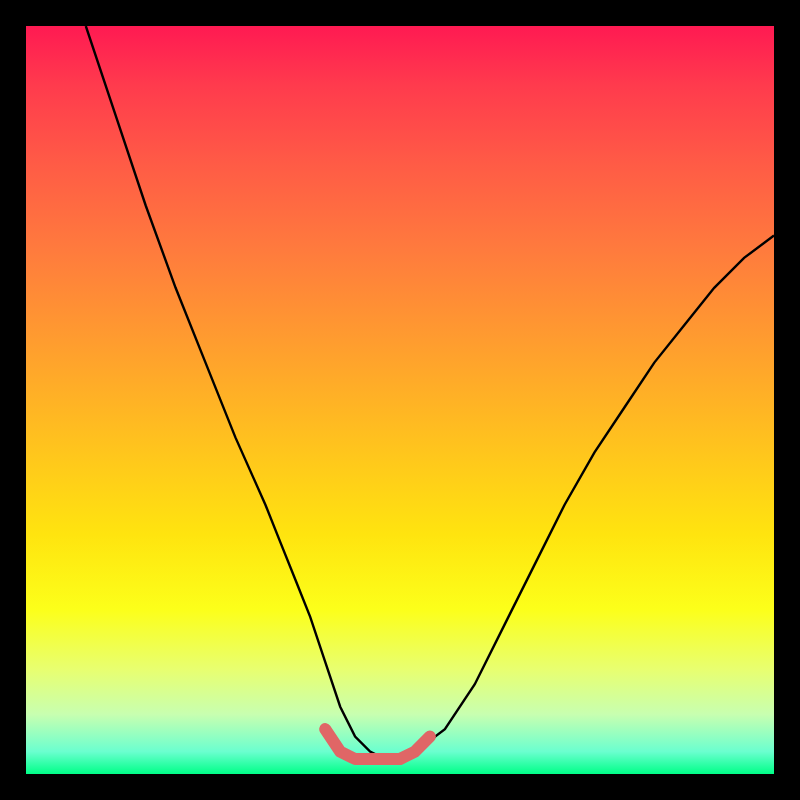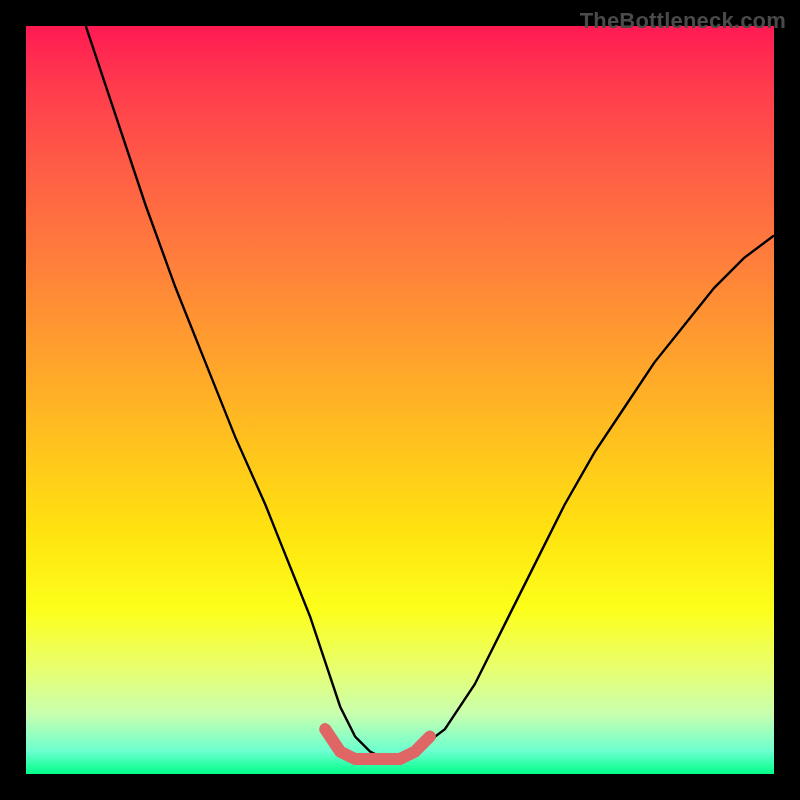--- a/index.html
+++ b/index.html
@@ -59,14 +59,13 @@
 </head>
 <body>
 
 <div class="frame">
   <div class="plot-area">
     <svg class="curve-layer" viewBox="0 0 748 748" preserveAspectRatio="none">
       <path id="main-curve-path" fill="none" stroke="#000000" stroke-width="2.4" d="M59.8 0.0 L89.8 89.8 L119.7 179.5 L149.6 261.8 L179.5 336.6 L209.4 411.4 L239.4 478.7 L254.3 516.1 L269.3 553.5 L284.2 590.9 L299.2 635.8 L314.2 680.7 L329.1 710.6 L344.1 725.6 L359.0 733.0 L374.0 733.0 L389.0 725.6 L418.9 703.1 L448.8 658.2 L478.7 598.4 L508.6 538.6 L538.6 478.7 L568.5 426.4 L598.4 381.5 L628.3 336.6 L658.2 299.2 L688.2 261.8 L718.1 231.9 L748.0 209.4"></path>
       <path id="highlight-path" fill="none" stroke="#e06666" stroke-width="12" stroke-linecap="round" stroke-linejoin="round" d="M299.2 703.1 L314.2 725.6 L329.1 733.0 L344.1 733.0 L359.0 733.0 L374.0 733.0 L389.0 725.6 L403.9 710.6"></path>
     </svg>
   </div>
-  <div class="watermark">TheBottleneck.com</div>
 </div>
 
 </body></html>

